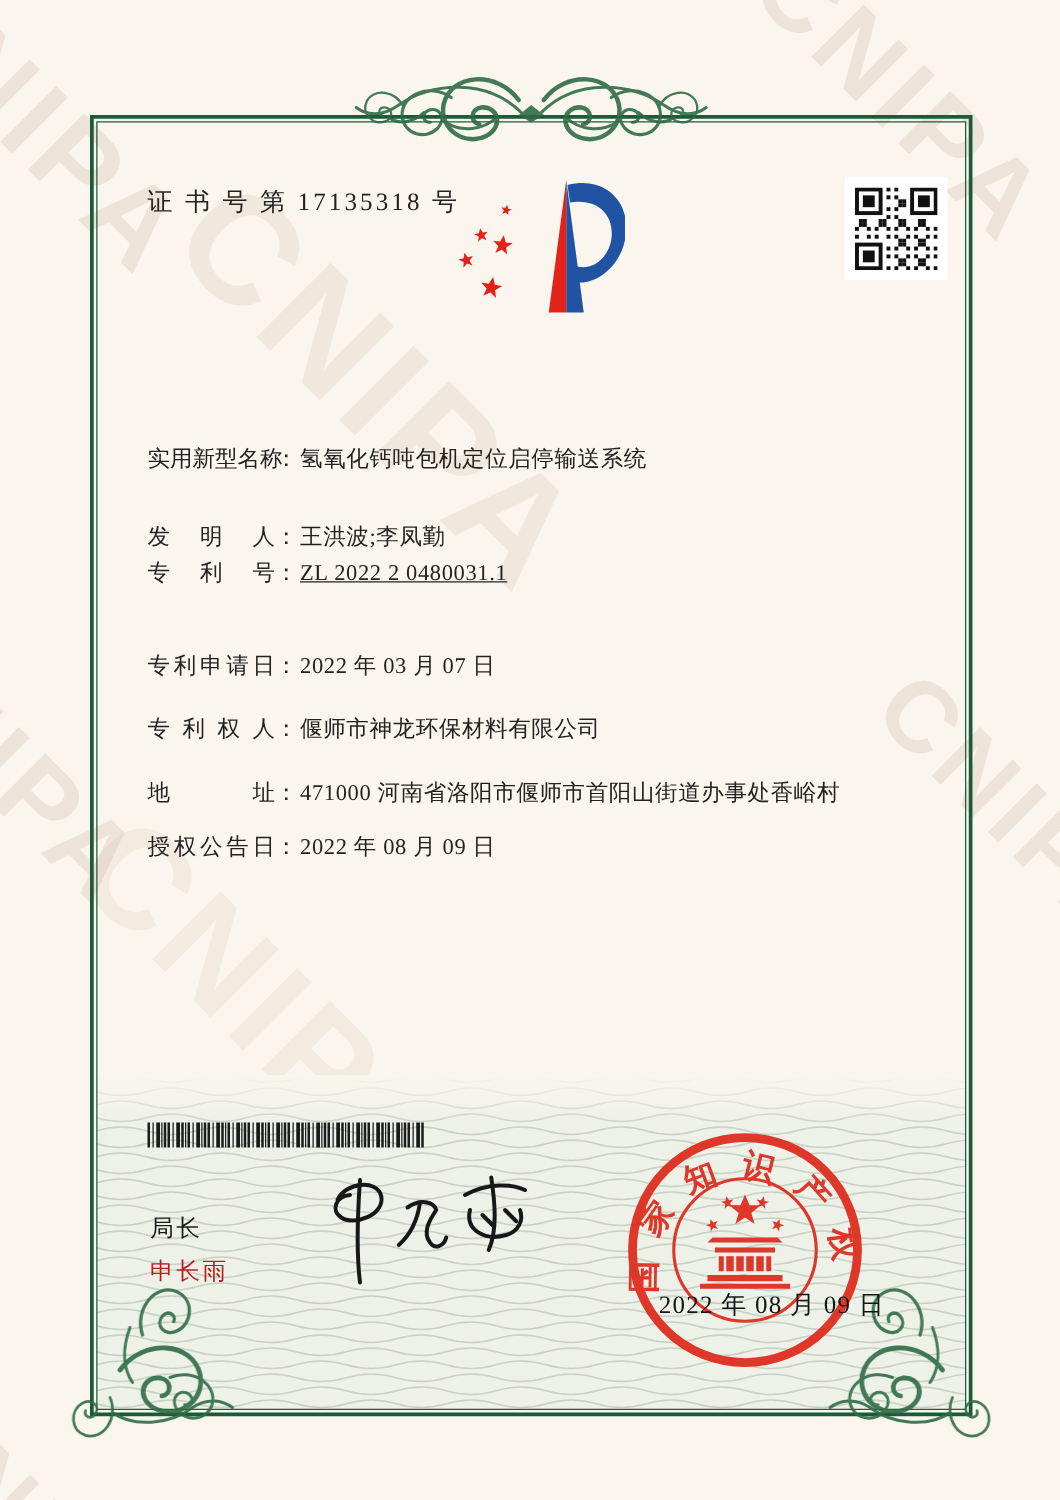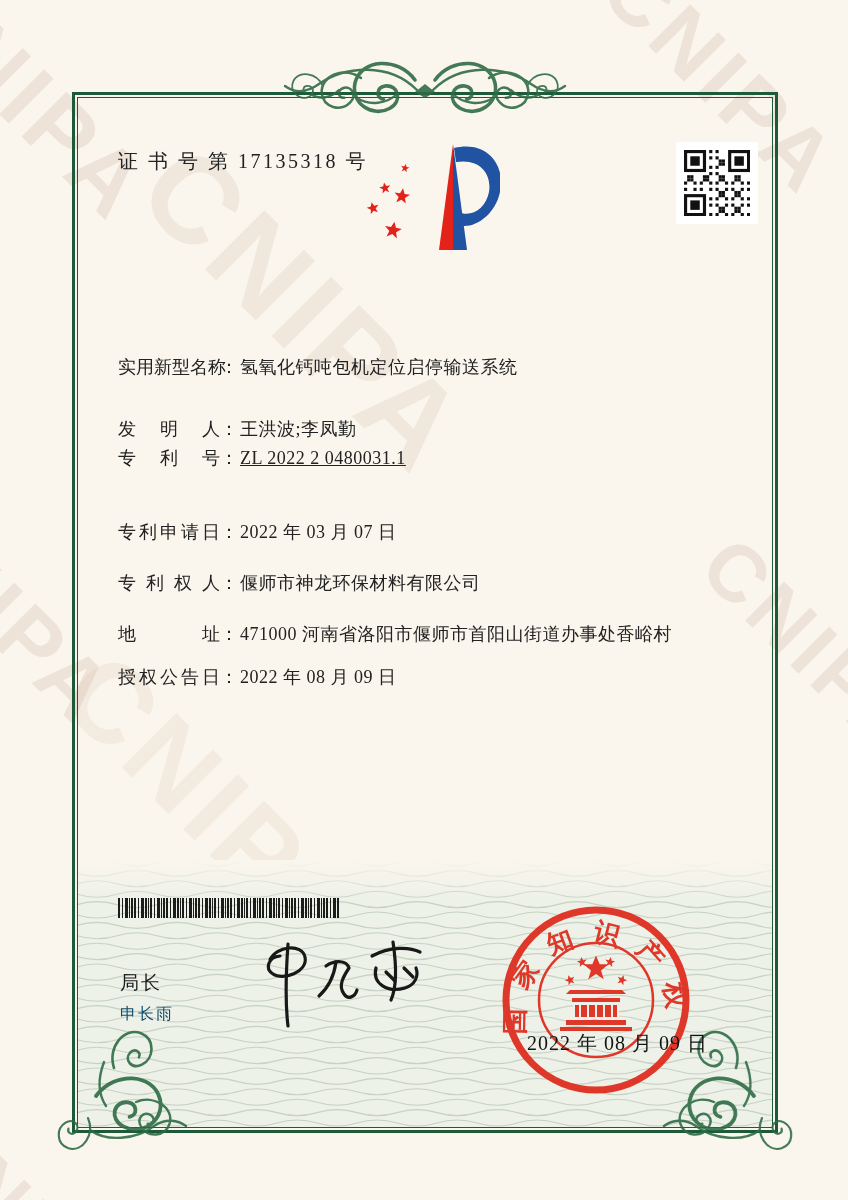--- a/index.html
+++ b/index.html
@@ -52,21 +52,21 @@
     position:absolute; left:112px; top:699px; width:628px; z-index:6;
     font-size:17.5px; line-height:24.6px; text-align:justify; color:#2b2b2b;
   }
   .bodytext p { text-indent:2em; }
   
   .barcode { position:absolute; left:118px; top:898px; height:20px; z-index:6; font-size:0; }
   .barcode span { display:inline-block; height:20px; background:#1c1c1c; vertical-align:top; }
   .director-title { position:absolute; left:120px; top:970px; z-index:6;
     font-family:"Liberation Sans","DejaVu Sans",sans-serif; font-size:19px; color:#1a1a1a; letter-spacing:2px; }
   .director-name { position:absolute; left:120px; top:1004px; z-index:6;
-    font-family:Liberation Mono, monospace; font-size:16px; color:#0c4a6e; letter-spacing:2px; }
+    font-family:Liberation Mono, monospace; font-size:19px; color:#b91c1c; letter-spacing:2px; }
   .signature { position:absolute; left:248px; top:930px; z-index:6; }
   .seal { position:absolute; left:500px; top:898px; z-index:6; opacity:0.93; }
   .seal-date { position:absolute; left:527px; top:1030px; z-index:7; font-size:20px;
     color:#141414; letter-spacing:1px; white-space:nowrap; }
   .page-info { position:absolute; left:72px; top:1095px; width:706px; text-align:center;
     z-index:6; font-size:16.5px; letter-spacing:1px; }
   .cont-note { position:absolute; left:327px; top:1136px; width:158px; height:33px;
     background:#FFFFFF; z-index:6; text-align:center; line-height:33px; font-size:17px; letter-spacing:1px; }
 </style>
 </head>

